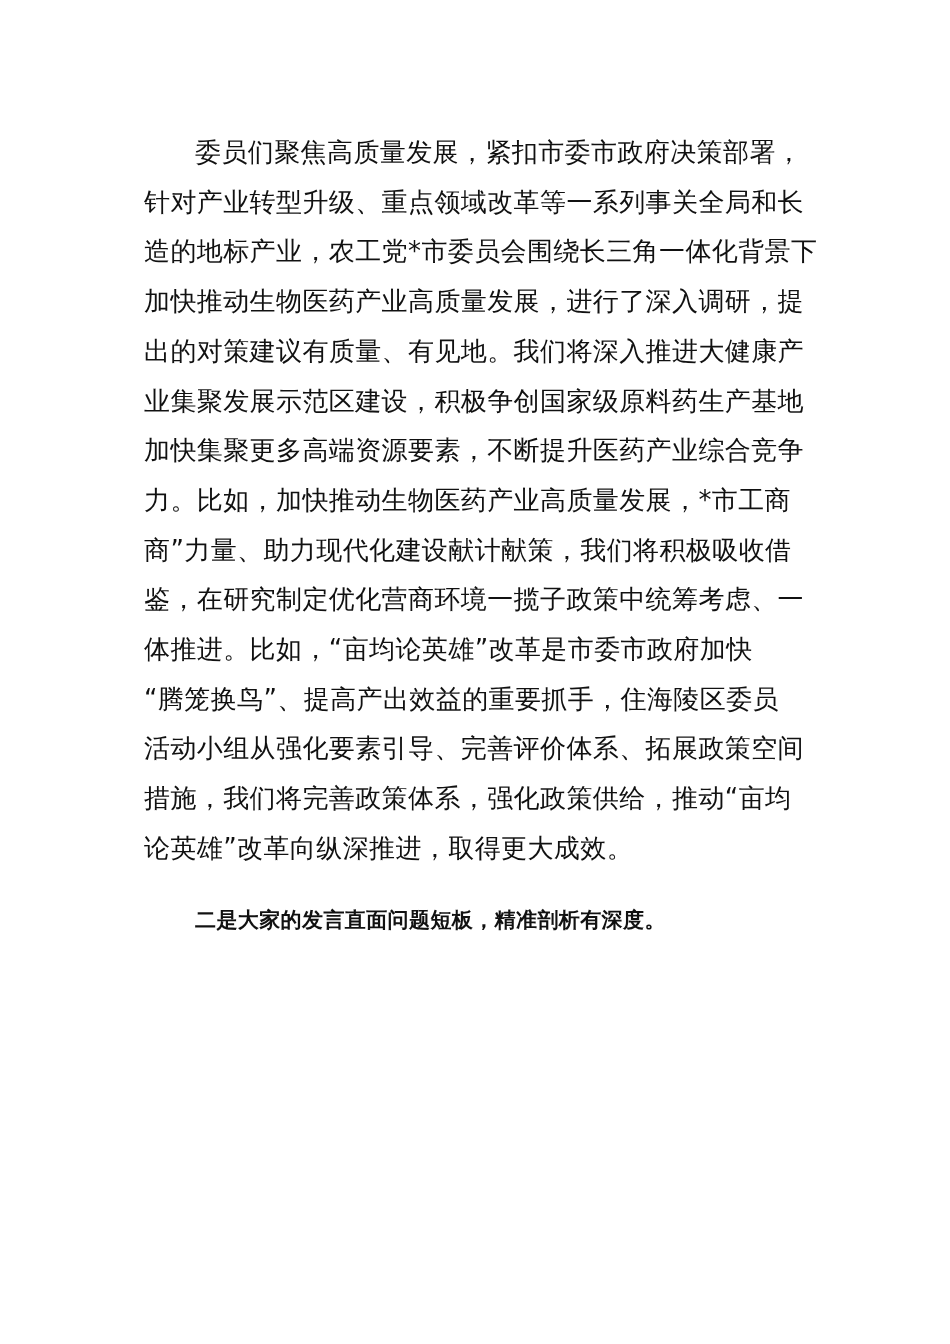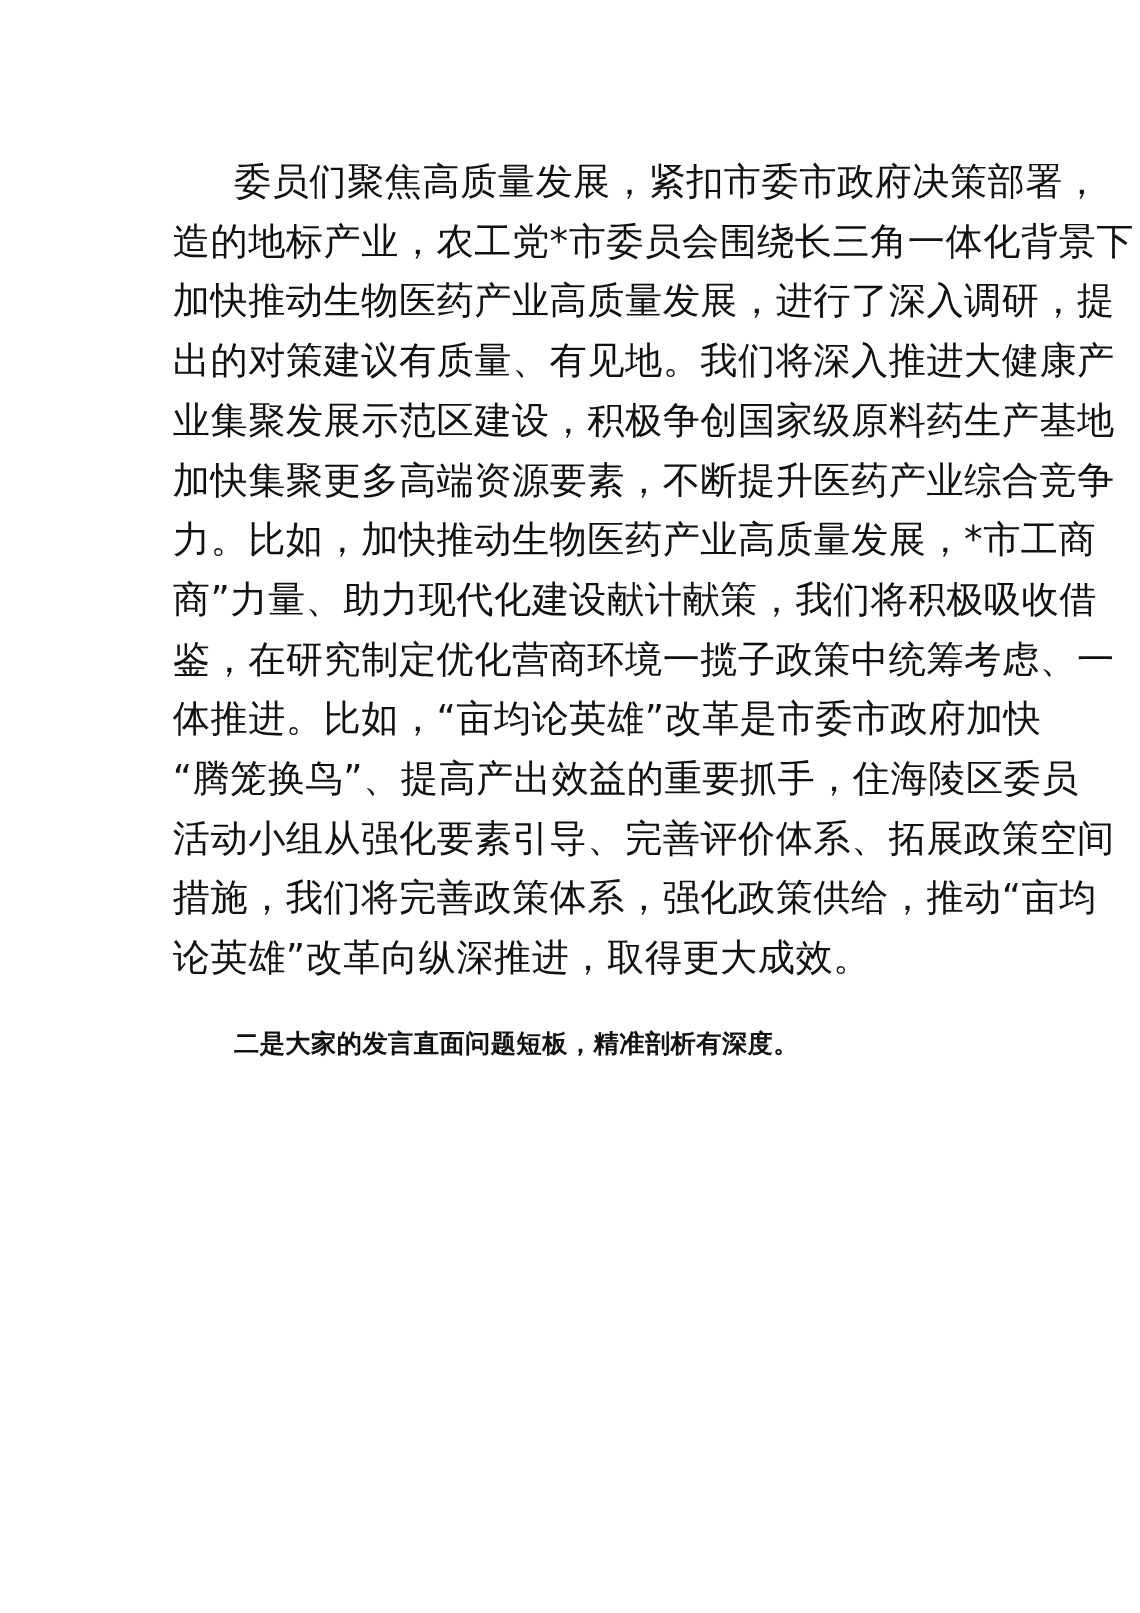--- a/index.html
+++ b/index.html
@@ -7,21 +7,21 @@
   .page {
     position: absolute;
     left: 144px;
     top: 128px;
     width: 664px;
     font-family: "DejaVu Sans", sans-serif;
     color: #111111;
   }
   .para {
     margin: 0;
-    font-size: 31px;
+    font-size: 26px;
     line-height: 49.7px;
     text-indent: 51px;
     text-align: justify;
     letter-spacing: 0.4px;
     word-break: break-all;
   }
   .line { display: block; white-space: nowrap; text-indent: 0; }
   .line.first { padding-left: 51px; }
   .heading {
     margin: 22px 0 0 0;
@@ -32,20 +32,21 @@
     letter-spacing: 0.4px;
     white-space: nowrap;
   }
 </style>
 </head>
 <body>
 
 <div class="page">
   <p class="para">
     <span class="line first">委员们聚焦高质量发展，紧扣市委市政府决策部署，</span>
+    <span class="line">针对产业转型升级、重点领域改革等一系列事关全局和长</span>
     <span class="line">造的地标产业，农工党*市委员会围绕长三角一体化背景下</span>
     <span class="line">加快推动生物医药产业高质量发展，进行了深入调研，提</span>
     <span class="line">出的对策建议有质量、有见地。我们将深入推进大健康产</span>
     <span class="line">业集聚发展示范区建设，积极争创国家级原料药生产基地</span>
     <span class="line">加快集聚更多高端资源要素，不断提升医药产业综合竞争</span>
     <span class="line">力。比如，加快推动生物医药产业高质量发展，*市工商</span>
     <span class="line">商”力量、助力现代化建设献计献策，我们将积极吸收借</span>
     <span class="line">鉴，在研究制定优化营商环境一揽子政策中统筹考虑、一</span>
     <span class="line">体推进。比如，“亩均论英雄”改革是市委市政府加快</span>
     <span class="line">“腾笼换鸟”、提高产出效益的重要抓手，住海陵区委员</span>

